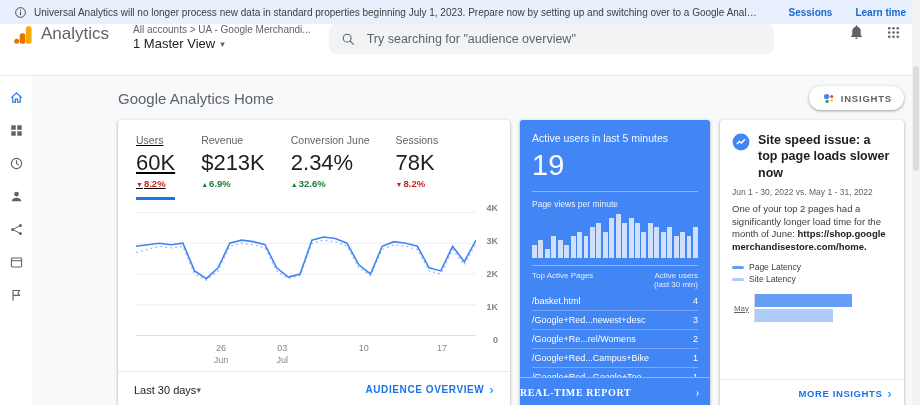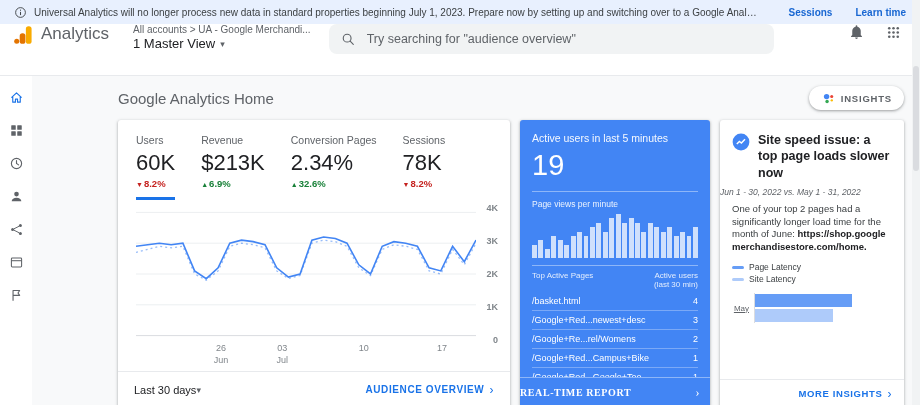--- a/index.html
+++ b/index.html
@@ -44,21 +44,21 @@
 
   .cards { display:flex; gap:10px; flex:1; padding-bottom:10px; min-height:0; }
   .card { background:#fff; border-radius:3px; box-shadow:0 1px 2px rgba(60,64,67,.3),0 1px 3px 1px rgba(60,64,67,.15); display:flex; flex-direction:column; min-height:0; }
   .card.overview { flex:0 0 392px; }
   .card.realtime { flex:0 0 190px; background:#4285f4; color:#fff; }
   .card.insight { flex:1;justify-content:flex-end; }
 
   
   .metrics { display:flex; gap:26px; padding:14px 18px 0; }
   .metric { border-bottom:3px solid transparent; padding-bottom:8px; cursor:pointer; }
-  .metric.active { border-bottom-color:#1a73e8; }
+  .metric.active { border-bottom-color:#1a73e8;text-decoration:underline; }
   .m-label { font-size:10.5px; color:#5f6368; margin-bottom:4px; }
   .m-value { font-size:22px; color:#202124; margin-bottom:2px; }
   .m-delta { font-size:9.5px; font-weight:700; }
   .m-delta.down { color:#c5221f; }
   .m-delta.up { color:#188038; }
   .m-delta .arrow { font-size:7px; margin-right:1px; }
   .ov-chart { flex:1; display:flex; margin:8px 8px 0 18px; min-height:0; }
   .plot { flex:1; position:relative; }
   .plot svg { position:absolute; inset:0; width:100%; height:100%; }
   .ylabels { width:26px; position:relative; font-size:9px; color:#80868b; }
@@ -81,21 +81,21 @@
   .rt-rows { margin:0 12px; flex:1; min-height:0; overflow:hidden; }
   .rt-row { display:flex; justify-content:space-between; font-size:9px; padding:4px 0; border-top:1px solid rgba(255,255,255,.3); cursor:pointer; }
   .rt-row:first-child { border-top:0; }
   .rt-footer { margin-top:auto; border-top:1px solid rgba(255,255,255,.4); height:30px; flex:0 0 30px; display:flex; align-items:center; justify-content:flex-start; position:relative; font-size:10px; font-weight:700; letter-spacing:.6px; cursor:pointer;font-family:Liberation Serif, serif; }
   .rt-footer .chev { position:absolute; right:10px; font-weight:400; font-size:12px; }
 
   
   .in-head { display:flex; gap:8px; padding:12px 12px 0; align-items:flex-start; }
   .in-head svg { width:18px; height:18px; flex:0 0 auto; margin-top:1px; }
   .in-title { font-size:12.5px; font-weight:700; color:#202124; line-height:1.3; }
-  .in-date { font-size:8.5px; color:#5f6368; padding:6px 0 0;font-style:italic; }
+  .in-date { font-size:8.5px; color:#5f6368; padding:6px 12px 0; }
   .in-body { font-size:9.5px; color:#3c4043; padding:6px 12px 0; line-height:1.35; }
   .in-body .url { font-weight:700; color:#202124; word-break:break-all; }
   .in-legend { padding:8px 12px 0; font-size:8.5px; color:#3c4043; }
   .in-legend .li { display:flex; align-items:center; gap:5px; margin-bottom:2px; }
   .in-legend .swatch { width:12px; height:3px; border-radius:2px; }
   .in-chart { padding:7px 14px 0 6px; flex:1; min-height:0; }
   .in-row { display:flex; align-items:center; margin-bottom:12px; }
   .in-cat { width:28px; font-size:8px; color:#5f6368; text-align:right; padding-right:5px;text-decoration:underline; }
   .in-bars { flex:1; border-left:1px solid #dadce0; display:flex; flex-direction:column; gap:2px; padding:1px 0; }
   .in-bar { height:13px; }
@@ -243,21 +243,21 @@
                 <div class="m-label">Users</div>
                 <div class="m-value">60K</div>
                 <div class="m-delta down"><span class="arrow">▼</span>8.2%</div>
               </div>
               <div class="metric">
                 <div class="m-label">Revenue</div>
                 <div class="m-value">$213K</div>
                 <div class="m-delta up"><span class="arrow">▲</span>6.9%</div>
               </div>
               <div class="metric">
-                <div class="m-label">Conversion Pages</div>
+                <div class="m-label">Conversion June</div>
                 <div class="m-value">2.34%</div>
                 <div class="m-delta up"><span class="arrow">▲</span>32.6%</div>
               </div>
               <div class="metric">
                 <div class="m-label">Sessions</div>
                 <div class="m-value">78K</div>
                 <div class="m-delta down"><span class="arrow">▼</span>8.2%</div>
               </div>
             </div>
           <div class="ov-chart">

